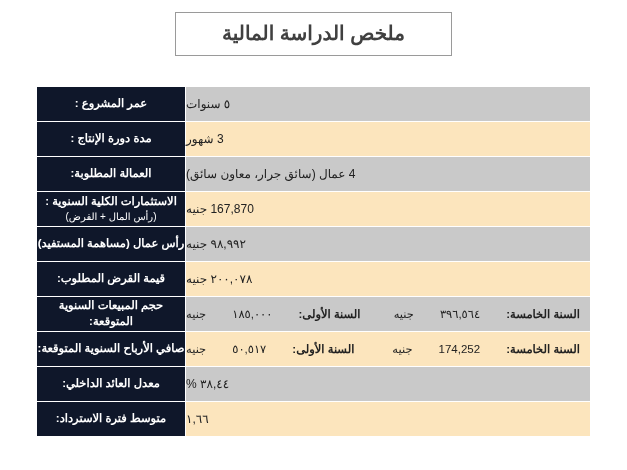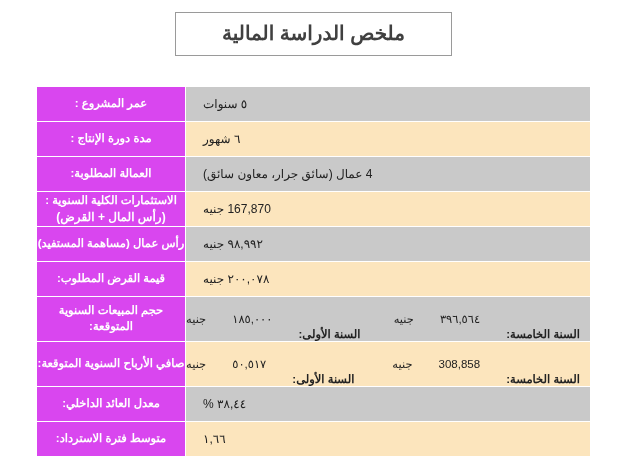--- a/index.html
+++ b/index.html
@@ -48,60 +48,59 @@
     border-collapse: collapse;
     table-layout: fixed;
   }
   table.summary td {
     border: 1px solid #ffffff;
     padding: 0;
     vertical-align: middle;
   }
   .label-cell {
     width: 148px;
-    background: #d946ef;
+    background: #0f172a;
     color: #ffffff;
     font-weight: bold;
     font-size: 11.5px;
     text-align: center;
     padding: 6px 6px;
     line-height: 1.35;
   }
   .label-cell .sub {
     display: block;
-    font-size: 12px;
-    font-weight: bold;
+    font-size: 10px;
+    font-weight: normal;
   }
   .value-cell {
     padding: 7px 12px 7px 12px;
     font-size: 12px;
     color: #222222;
     text-align: left;
   }
   .value-cell.grey { background: #c9c9c9; }
   .value-cell.cream { background: #fce5bd; }
-  .value-cell .v { display: inline-block; margin-left: 17px; }
+  .value-cell .v { display: inline-block; }
   
   .split {
     display: flex;
     width: 100%;
     align-items: center;
     justify-content: space-between;
     font-size: 11.5px;
   }
   .split .seg {
     display: flex;
     align-items: center;
     white-space: nowrap;
   }
   .split .seg .seg-label {
     font-weight: bold;
     color: #222222;
     margin-inline-start: 10px;
-    margin-top: 30px;
   }
   .split .seg .seg-num {
     color: #222222;
     margin-inline-start: 26px;
   }
   .split .seg .seg-unit {
     color: #222222;
   }
   .row-tall td { height: 34px; }
 </style>
@@ -117,21 +116,21 @@
   </div>
 
   <div class="table-wrap">
     <table class="summary">
       <tbody>
           <tr class="row-tall">
             <td class="value-cell grey"><span class="v">٥ سنوات</span></td>
             <td class="label-cell"><span>عمر المشروع :</span></td>
           </tr>
           <tr class="row-tall">
-            <td class="value-cell cream"><span class="v">٦ شهور</span></td>
+            <td class="value-cell cream"><span class="v">3 شهور</span></td>
             <td class="label-cell"><span>مدة دورة الإنتاج :</span></td>
           </tr>
           <tr class="row-tall">
             <td class="value-cell grey"><span class="v">4 عمال (سائق جرار، معاون سائق)</span></td>
             <td class="label-cell"><span>العمالة المطلوبة:</span></td>
           </tr>
           <tr class="row-tall">
             <td class="value-cell cream"><span class="v">167,870 جنيه</span></td>
             <td class="label-cell"><span>الاستثمارات الكلية السنوية :</span><span class="sub">(رأس المال + القرض)</span></td>
           </tr>
@@ -158,21 +157,21 @@
                 </div>
               </div>
             </td>
             <td class="label-cell"><span>حجم المبيعات السنوية المتوقعة:</span></td>
           </tr>
           <tr class="row-tall">
             <td class="value-cell cream">
               <div class="split">
                 <div class="seg">
                   <span class="seg-label">السنة الخامسة:</span>
-                  <span class="seg-num">308,858</span>
+                  <span class="seg-num">174,252</span>
                   <span class="seg-unit" style="margin-inline-start:26px">جنيه</span>
                 </div>
                 <div class="seg">
                   <span class="seg-label">السنة الأولى:</span>
                   <span class="seg-num">٥٠,٥١٧</span>
                   <span class="seg-unit" style="margin-inline-start:26px">جنيه</span>
                 </div>
               </div>
             </td>
             <td class="label-cell"><span>صافي الأرباح السنوية المتوقعة:</span></td>

